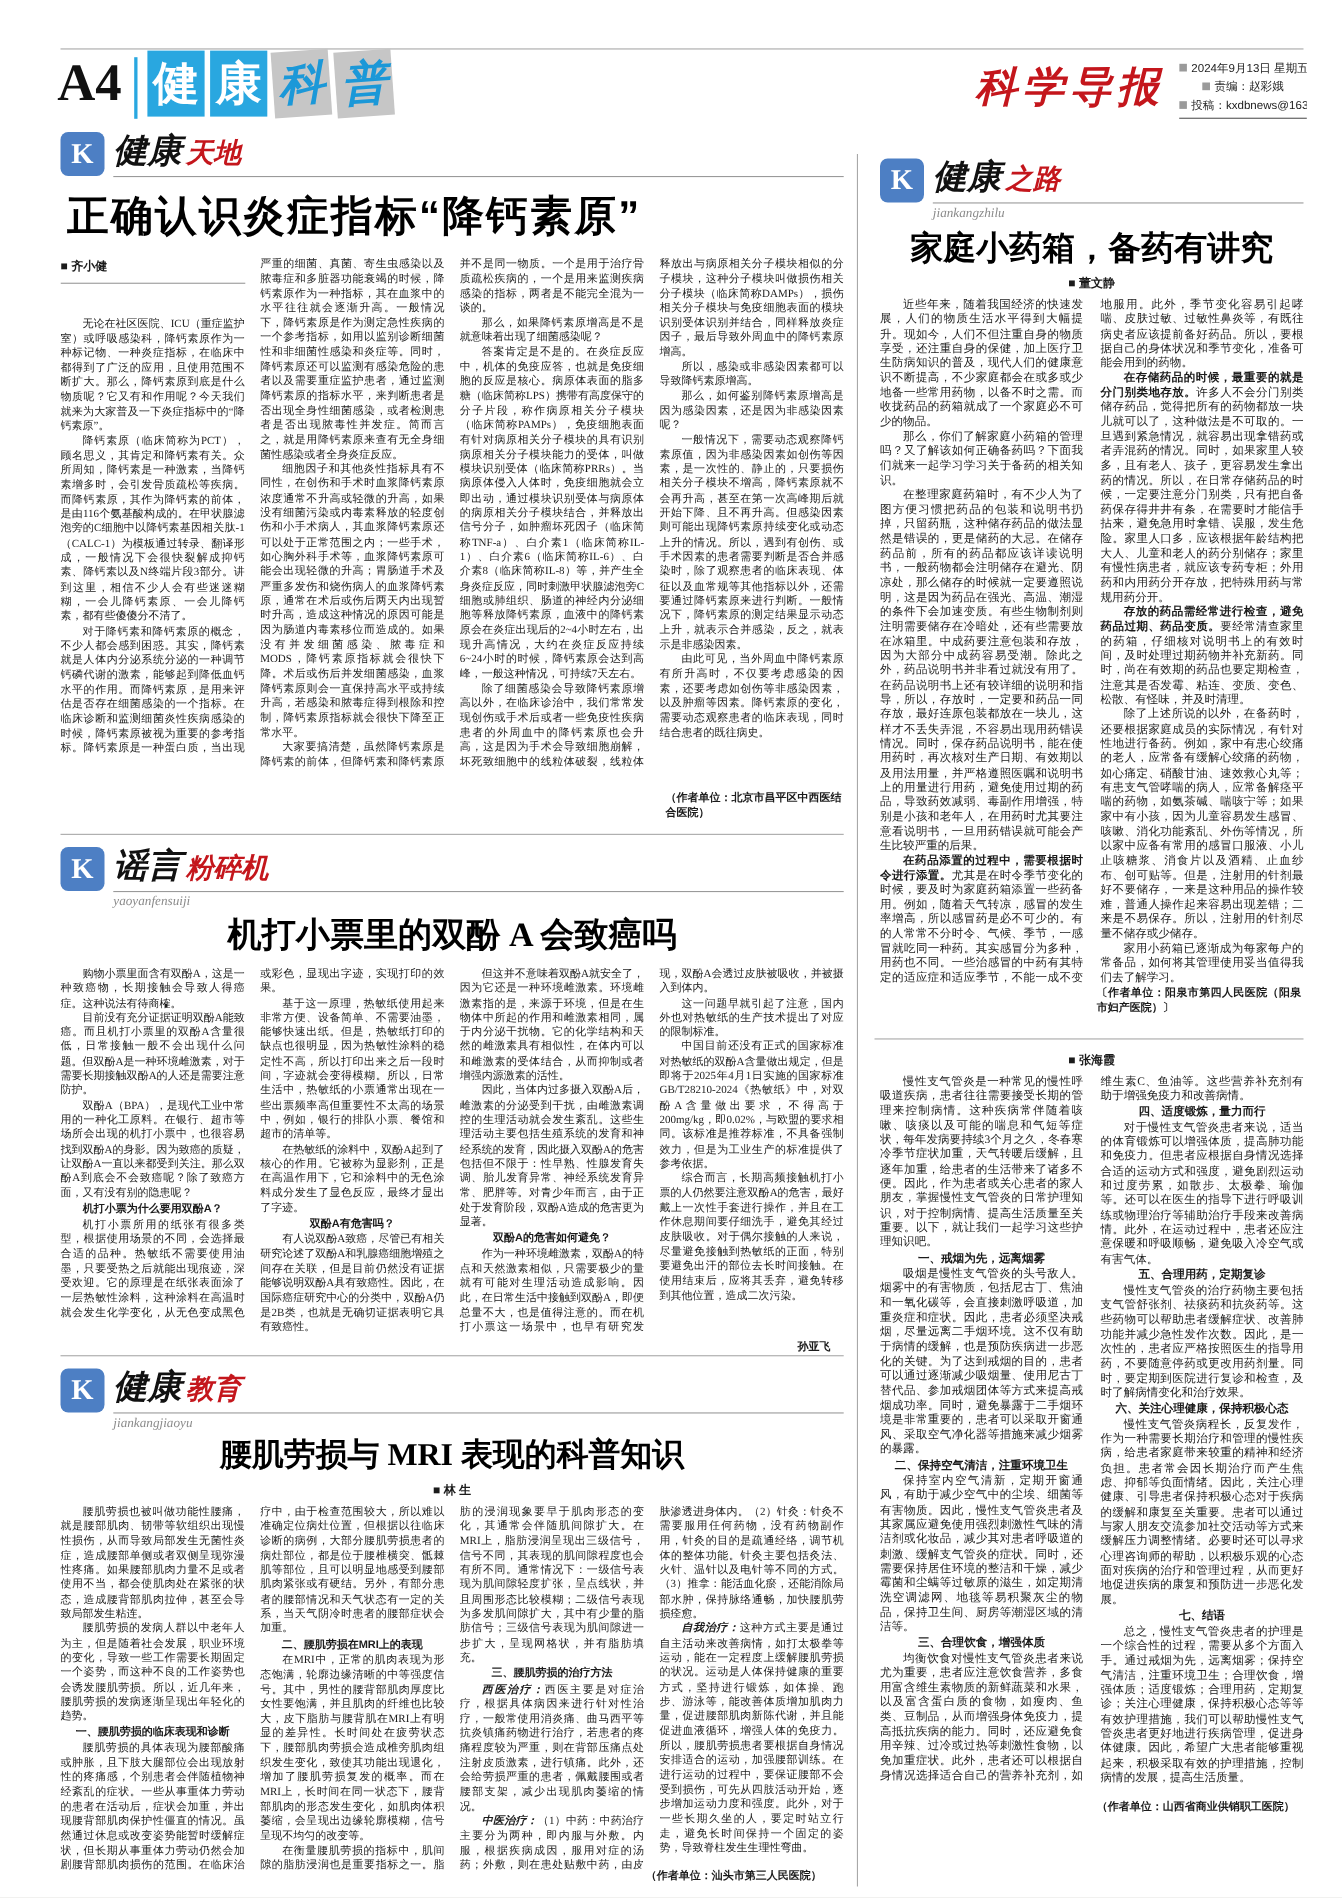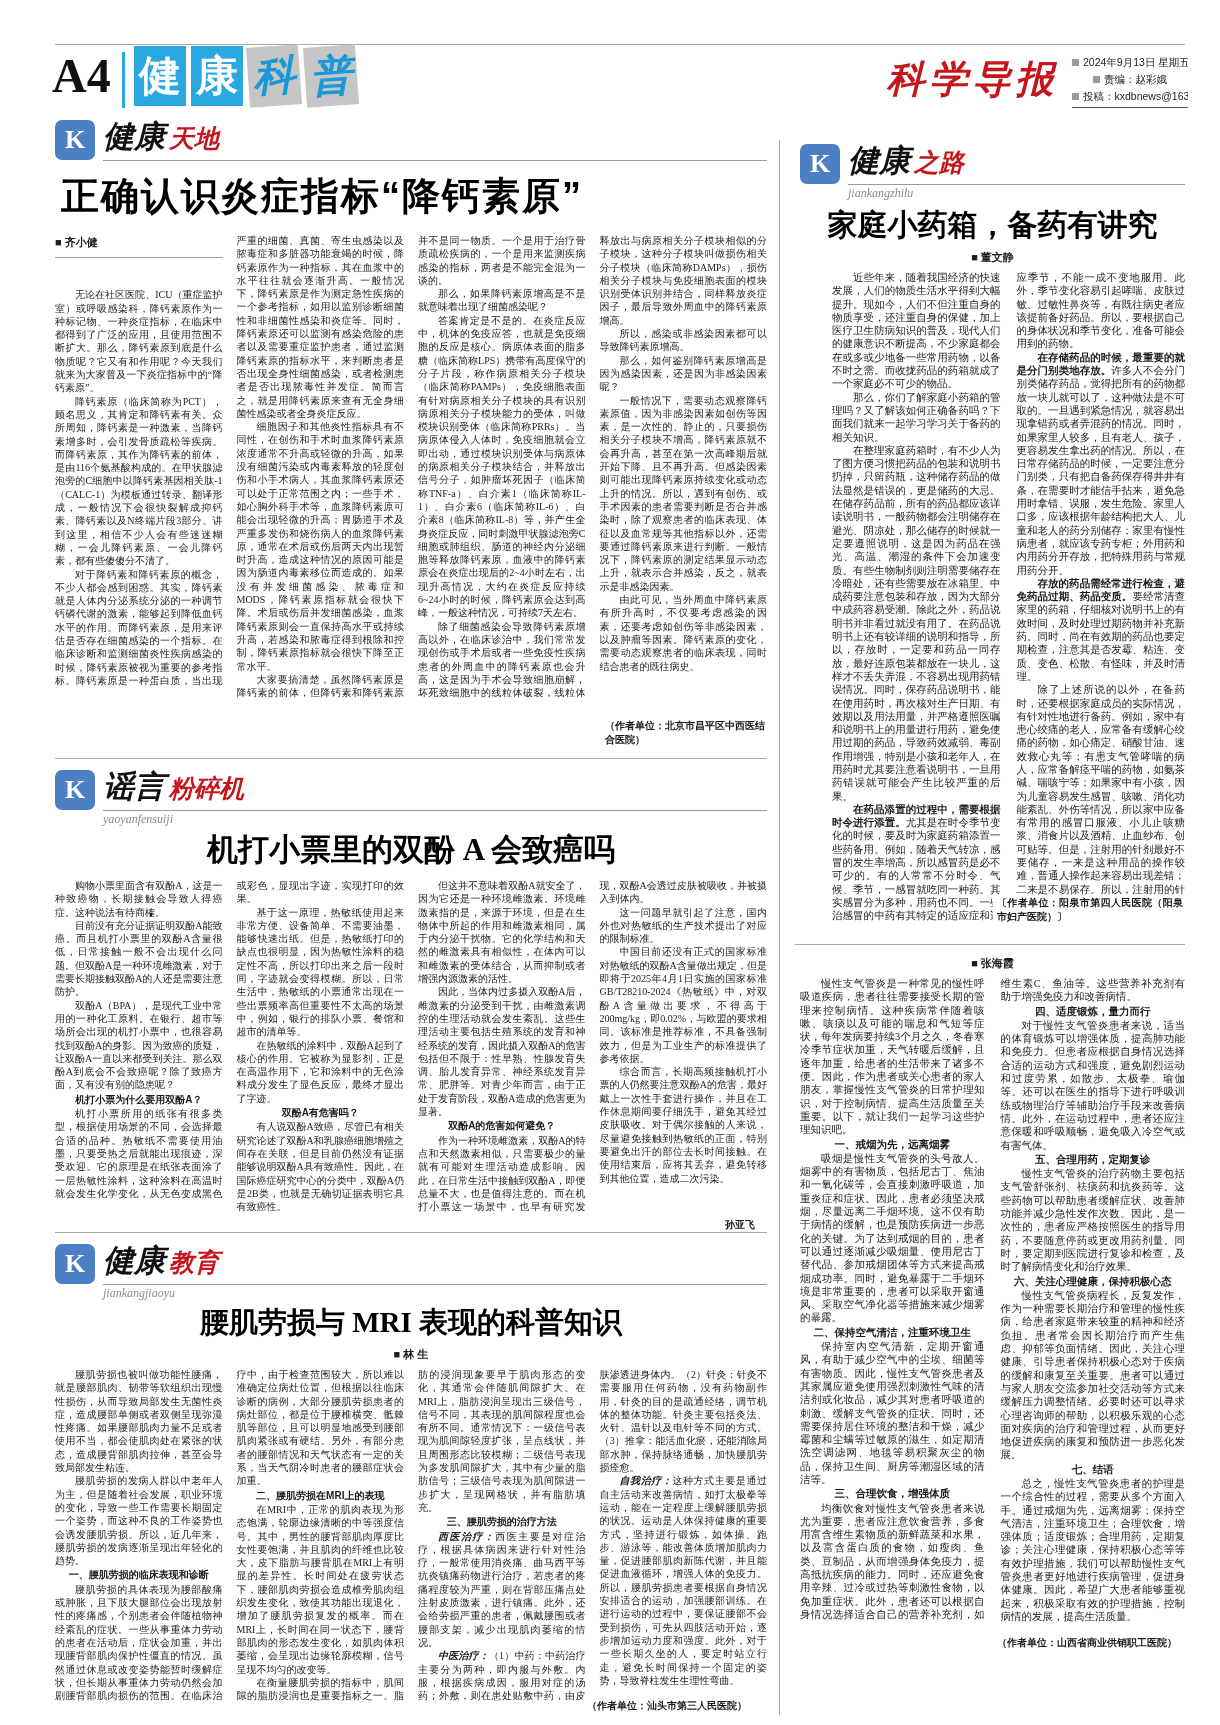--- a/index.html
+++ b/index.html
@@ -66,21 +66,21 @@
   #a3-sig{padding-right:10px;}
   
   #art5{left:55px;top:1240px;width:712px;}
   #art5 .headline{font-family:"Liberation Serif",serif;font-weight:bold;font-size:29px;
                   text-align:center;margin:2px 0 2px;}
   #a5-body{height:344px;column-count:4;}
   #a5-sig{width:178px;}
   
   #art2{left:800px;top:140px;width:385px;}
   #art2 .headline{font-size:30px;text-align:center;margin:4px 0 4px;}
-  #a2-body{height:652px;column-count:2;column-gap:16px;font-size:10.5px;margin-left:32px;}
+  #a2-body{height:652px;column-count:2;column-gap:16px;font-size:10.5px;}
   #a2-sig{width:186px;}
   #art4{left:800px;top:952px;width:385px;}
   #art4 .headline{font-size:26px;text-align:center;margin:8px 0 2px;}
   #a4-body{height:672px;column-count:2;column-gap:16px;font-size:10.5px;}
   #a4-sig{width:186px;}
 </style>
 </head>
 <body>
 
 <div id="page">

